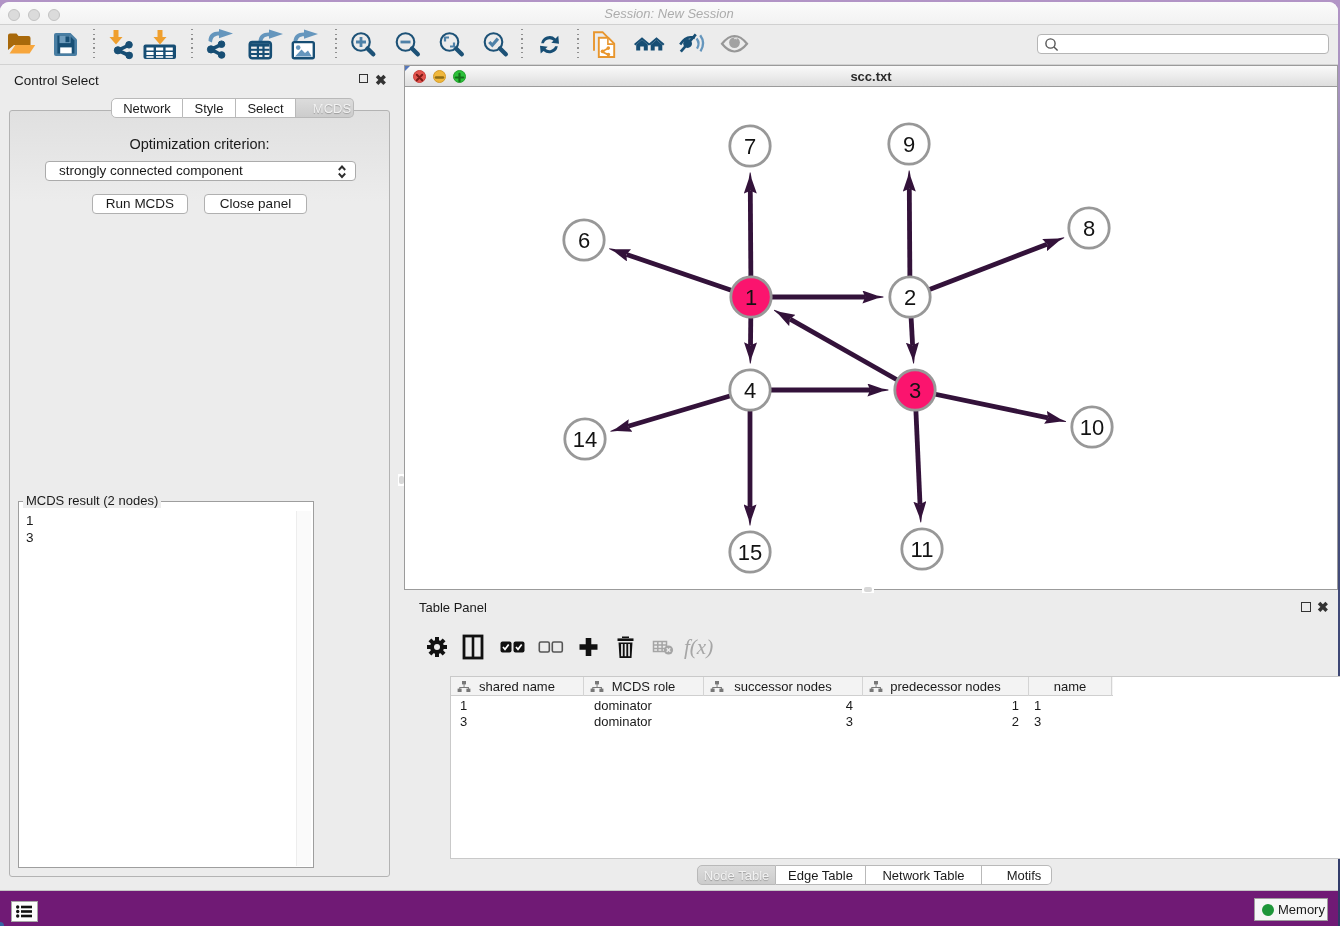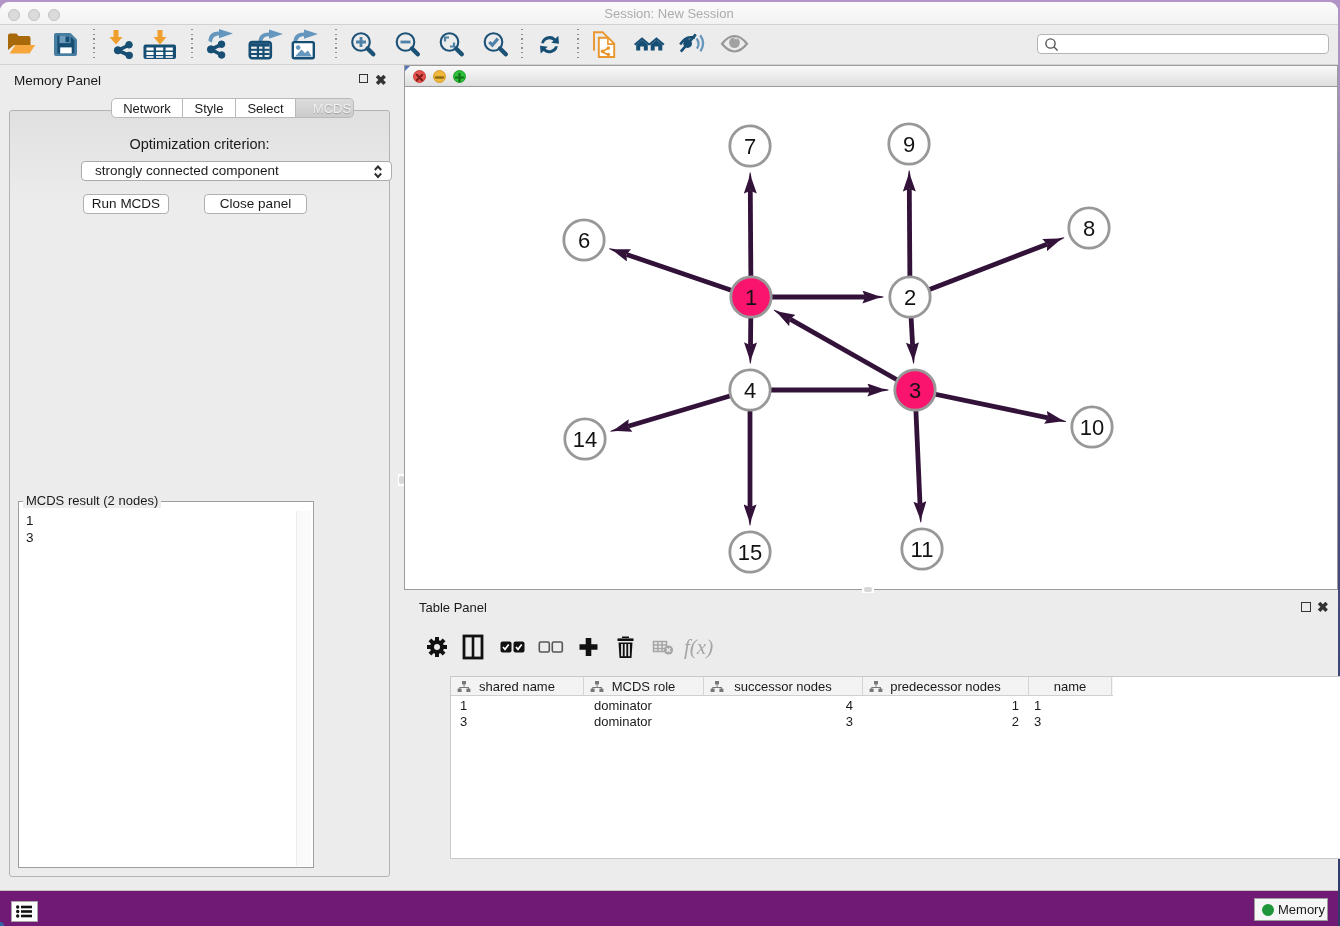--- a/index.html
+++ b/index.html
@@ -2,41 +2,41 @@
 <html><head>
 <meta charset="utf-8">
 <style>
 * { margin:0; padding:0; box-sizing:border-box; }
 html,body { width:1340px; height:926px; overflow:hidden; }
 body { background:linear-gradient(#b294c6 0px,#a793bf 90px,#79779f 220px,#4d5480 350px,#414a78 600px,#2f3a68 926px); font-family:"Liberation Sans", sans-serif; font-size:13px; color:#1a1a1a; position:relative; }
 .abs { position:absolute; }
 #chrome { position:absolute; left:0; top:2px; width:1338px; height:924px; background:#ececec;
   border-radius:9px 9px 0 0; }
 #titlebar { position:absolute; left:0; top:0; width:1338px; height:23px;
-  background:linear-gradient(#fbfbfb,#f2f2f2); border-bottom:1px solid #d0d0d0; border-radius:9px 9px 0 0; }
+  background:linear-gradient(#fbfbfb,#f2f2f2); border-bottom:1px solid #d0d0d0; border-radius:9px 9px 0 0;font-style:italic; }
 .tl { position:absolute; top:7px; width:12px; height:12px; border-radius:50%;
   background:#dbdbdb; border:1px solid #c3c3c3; }
 #wtitle { position:absolute; top:4px; width:100%; text-align:center; color:#acacac; font-size:13px; }
 #toolbar { position:absolute; left:0; top:23px; width:1338px; height:40px; background:#ececec; border-bottom:1px solid #d2d2d2; }
 .sep { position:absolute; top:4px; height:31px; width:1.5px; background:repeating-linear-gradient(#909090 0 1.5px, rgba(0,0,0,0) 1.5px 4.6px); }
 #searchbox { position:absolute; left:1037px; top:9px; width:292px; height:20px; background:#fff;
   border:1px solid #b5b5b5; border-radius:4px; }
 
 #cpanel-title { position:absolute; left:14px; top:71px; font-size:13.5px; }
 .panbtn { position:absolute; font-size:12px; color:#333; }
 #cp-tabs { position:absolute; left:79px; top:96px; height:20px; display:flex;margin-left:32px; }
 .tab { height:20px; line-height:19px; text-align:center; background:#fff; border:1px solid #b9b9b9; border-left:none; font-size:13px; padding:0; }
 .tab.first { border-left:1px solid #b9b9b9; border-radius:5px 0 0 5px; }
 .tab.last { border-radius:0 5px 5px 0;padding-left:15px; }
 .tab.sel { background:linear-gradient(#dcdcdc,#cccccc); color:#f2f2f2; text-shadow:0 1px 1px #9a9a9a; }
 #cp-body { position:absolute; left:9px; top:108px; width:381px; height:767px; border:1px solid #b3b3b3; border-radius:3px;
   background:linear-gradient(#e0e0e0, #ececec 90px); }
 #optlabel { position:absolute; left:0; top:25px; width:100%; text-align:center; font-size:14.5px; }
 #dropdown { position:absolute; left:35px; top:50px; width:311px; height:20px; background:#fff; border:1px solid #ababab; border-radius:4px;
-  font-size:13.5px; line-height:18px; padding-left:13px;margin-left:36px; }
+  font-size:13.5px; line-height:18px; padding-left:13px; }
 .btn { position:absolute; height:20px; background:#fff; border:1px solid #b0b0b0; border-radius:4px; text-align:center; font-size:13.5px; line-height:18px; }
 #fieldset { position:absolute; left:8px; top:390px; width:296px; height:367px; border:1px solid #9e9e9e; background:#fff; }
 #fieldset .legend { position:absolute; left:4px; top:-9px; background:#ececec; padding:0 3px; font-size:13px; }
 #fs-scroll { position:absolute; right:2px; top:9px; bottom:1px; width:15px; background:#fafafa; border-left:1px solid #ededed; }
 
 #netframe { position:absolute; left:404px; top:63px; width:934px; height:525px; border:1px solid #9b9b9b; background:#fff; }
 #nettitle { position:absolute; left:0; top:0; width:100%; height:21px; background:linear-gradient(#fafafa,#dedede); border-bottom:1px solid #9b9b9b; }
 .mtl { position:absolute; top:4px; width:13px; height:13px; border-radius:50%; }
 #netname { position:absolute; top:3px; width:100%; text-align:center; font-weight:bold; font-size:13px; color:#2b2b2b; }
 
@@ -205,31 +205,31 @@
       </g>
     </svg>
     <div id="searchbox">
         <svg width="16" height="16" style="position:absolute;left:6px;top:2px" viewBox="0 0 16 16">
           <circle cx="6.5" cy="6.5" r="4.6" fill="none" stroke="#555" stroke-width="1.4"></circle>
           <line x1="10" y1="10" x2="13.6" y2="13.6" stroke="#555" stroke-width="1.4"></line>
         </svg>
       </div>
   </div>
 
-  <div id="cpanel-title">Memory Panel</div>
+  <div id="cpanel-title">Control Select</div>
   <div class="panbtn" style="left:359px;top:72px;width:9px;height:9px;border:1.5px solid #333"></div>
   <div class="panbtn" style="left:375px;top:70px;font-weight:bold;font-size:14px">✖</div>
   <div id="cp-body">
     <div id="optlabel">Optimization criterion:</div>
     <div id="dropdown">strongly connected component
       <svg width="12" height="16" style="position:absolute;right:7px;top:2px" viewBox="0 0 12 16">
           <path d="M2.8 6 L6 2.5 L9.2 6 M2.8 9.5 L6 13 L9.2 9.5" fill="none" stroke="#2e2e2e" stroke-width="1.9"></path>
         </svg>
     </div>
-    <div class="btn" style="left:73px;top:83px;width:86px">Run MCDS</div>
+    <div class="btn" style="left:82px;top:83px;width:96px">Run MCDS</div>
     <div class="btn" style="left:194px;top:83px;width:103px">Close panel</div>
     <div id="fieldset">
       <div class="legend">MCDS result (2 nodes)</div>
       <div style="position:absolute;left:7px;top:10px;font-size:13.5px;line-height:17px">1<br>3</div>
       <div id="fs-scroll"></div>
     </div>
   </div>
   <div id="cp-tabs">
     <div class="tab first" style="width:72px">Network</div>
     <div class="tab" style="width:53px">Style</div>
@@ -244,20 +244,21 @@
     <div id="nettitle">
       <div class="mtl" style="left:8px;background:#e3544e;border:1px solid #c93f3a"><svg width="11" height="11" viewBox="0 0 11 11">
             <path d="M2.8 2.8 L8.2 8.2 M8.2 2.8 L2.8 8.2" stroke="#7e1c18" stroke-width="2" stroke-linecap="round"></path>
           </svg></div>
       <div class="mtl" style="left:28px;background:#f0b73b;border:1px solid #d49c2a"><svg width="11" height="11" viewBox="0 0 11 11">
             <line x1="2" y1="5.5" x2="9" y2="5.5" stroke="#8f6e16" stroke-width="2.4" stroke-linecap="round"></line>
           </svg></div>
       <div class="mtl" style="left:48px;background:#2bc139;border:1px solid #22a02d"><svg width="11" height="11" viewBox="0 0 11 11">
             <path d="M5.5 1.8 V9.2 M1.8 5.5 H9.2" stroke="#15701c" stroke-width="2.2" stroke-linecap="round"></path>
           </svg></div>
+      <div id="netname">scc.txt</div>
       <svg width="5" height="5" style="position:absolute;left:0;top:0" viewBox="0 0 5 5">
           <path d="M0 0 H5 L0 5 Z" fill="#5577bb"></path>
         </svg>
     </div>
     <svg id="graph" width="932" height="502" viewBox="0 0 932 502" style="position:absolute;left:0;top:21px">
       <defs>
         <marker id="arr" viewBox="0 0 22 13" refX="2.6" refY="6.5" markerWidth="22" markerHeight="13" markerUnits="userSpaceOnUse" orient="auto">
           <path d="M0 0 L14.5 5 L21 6.1 L21 6.9 L14.5 8 L0 13 L2.8 6.5 Z" fill="#33123a"></path>
         </marker>
       </defs>
@@ -416,20 +417,26 @@
         <div class="trow" style="left:253px;top:21px;width:149px;text-align:right">4</div>
         <div class="trow" style="left:412px;top:21px;width:156px;text-align:right">1</div>
         <div class="trow" style="left:583px;top:21px">1</div>
         <div class="trow" style="left:9px;top:37px">3</div>
         <div class="trow" style="left:143px;top:37px">dominator</div>
         <div class="trow" style="left:253px;top:37px;width:149px;text-align:right">3</div>
         <div class="trow" style="left:412px;top:37px;width:156px;text-align:right">2</div>
         <div class="trow" style="left:583px;top:37px">3</div>
       </div>
     </div>
+    <div id="ttabs">
+      <div class="tab first sel" style="width:79px">Node Table</div>
+      <div class="tab" style="width:90px">Edge Table</div>
+      <div class="tab" style="width:116px">Network Table</div>
+      <div class="tab last" style="width:70px">Motifs</div>
+    </div>
   </div>
 
   <div id="statusbar">
     <div id="listbtn">
         <svg width="16" height="13" viewBox="0 0 16 13" style="position:absolute;left:4px;top:3px">
           <g fill="#111">
             <circle cx="1.7" cy="2" r="1.7"></circle>
             <circle cx="1.7" cy="6.5" r="1.7"></circle>
             <circle cx="1.7" cy="11" r="1.7"></circle>
             <rect x="5" y="0.7" width="11" height="2.6"></rect>

